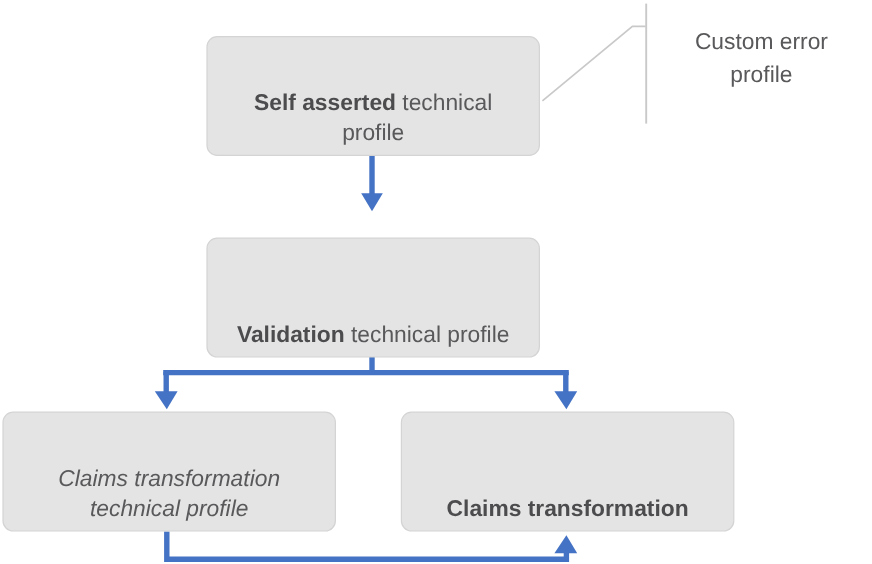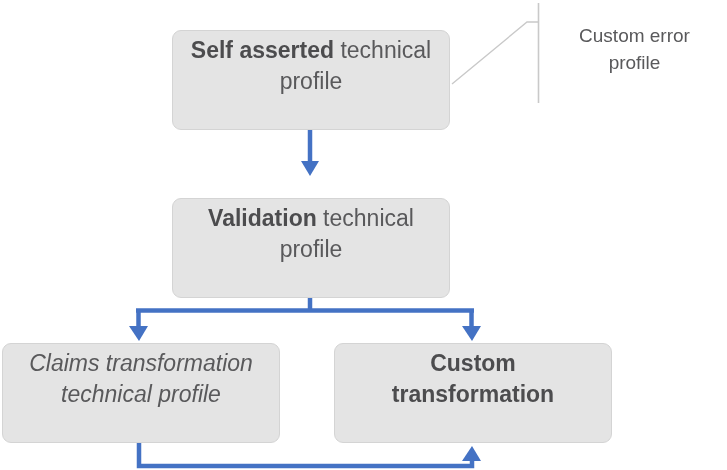--- a/index.html
+++ b/index.html
@@ -24,25 +24,25 @@
     width: 727px;
     height: 470px;
   }
   .node {
     position: absolute;
     box-sizing: border-box;
     background: #E4E4E4;
     border: 1px solid #D4D4D4;
     border-radius: 9px;
     display: flex;
-    align-items: flex-start;
+    align-items: flex-end;
     justify-content: center;
     text-align: center;
     color: #59595B;
-    font-size: 23px;
+    font-size: 19px;
     line-height: 1.35;
     padding: 4px 14px;
     z-index: 3;
   }
   .node .txt { display: block; width: 100%; }
   .node b { font-weight: bold; color: #4C4C4E; }
   .node .reg { font-weight: normal; }
 
   #node-self-asserted   { left: 172px; top: 30px;  width: 278px; height: 100px; }
   #node-validation      { left: 172px; top: 178px; width: 278px; height: 100px; margin-top: 20px; }
@@ -99,21 +99,21 @@
 
   <div class="node" id="node-validation">
     <span class="txt"><b>Validation</b><span class="reg"> technical profile</span></span>
   </div>
 
   <div class="node" id="node-claims-left">
     <span class="txt reg">Claims transformation technical profile</span>
   </div>
 
   <div class="node" id="node-claims-right">
-    <span class="txt"><b>Custom transformation</b></span>
+    <span class="txt"><b>Claims transformation</b></span>
   </div>
 
   <div id="annotation-label">
     <div>Custom error</div>
     <div>profile</div>
   </div>
 
 </div>
 
 </body></html>

